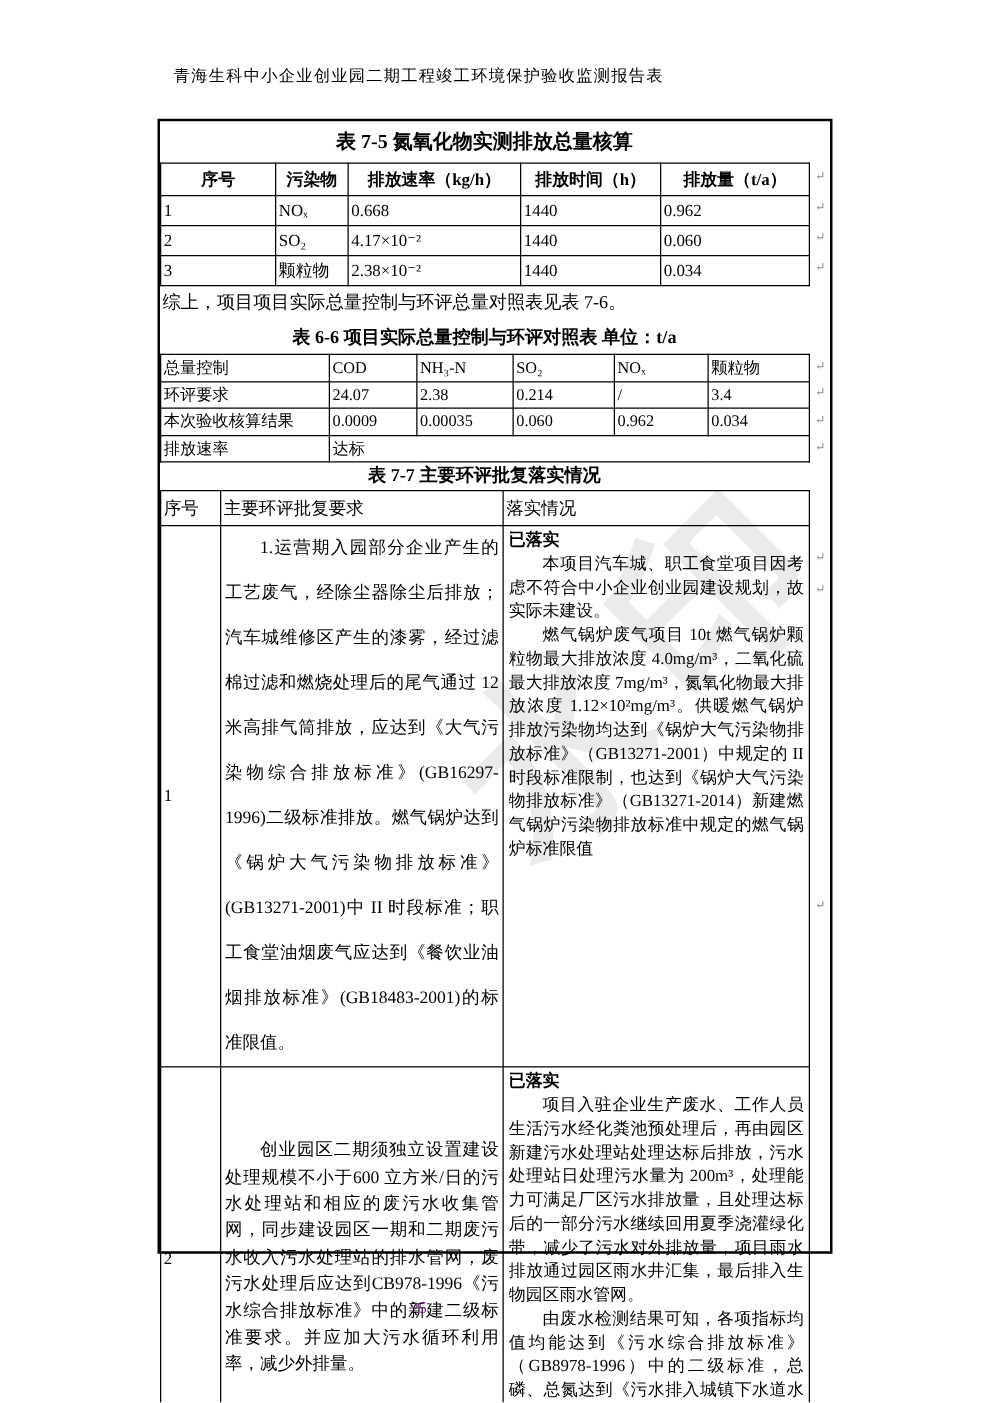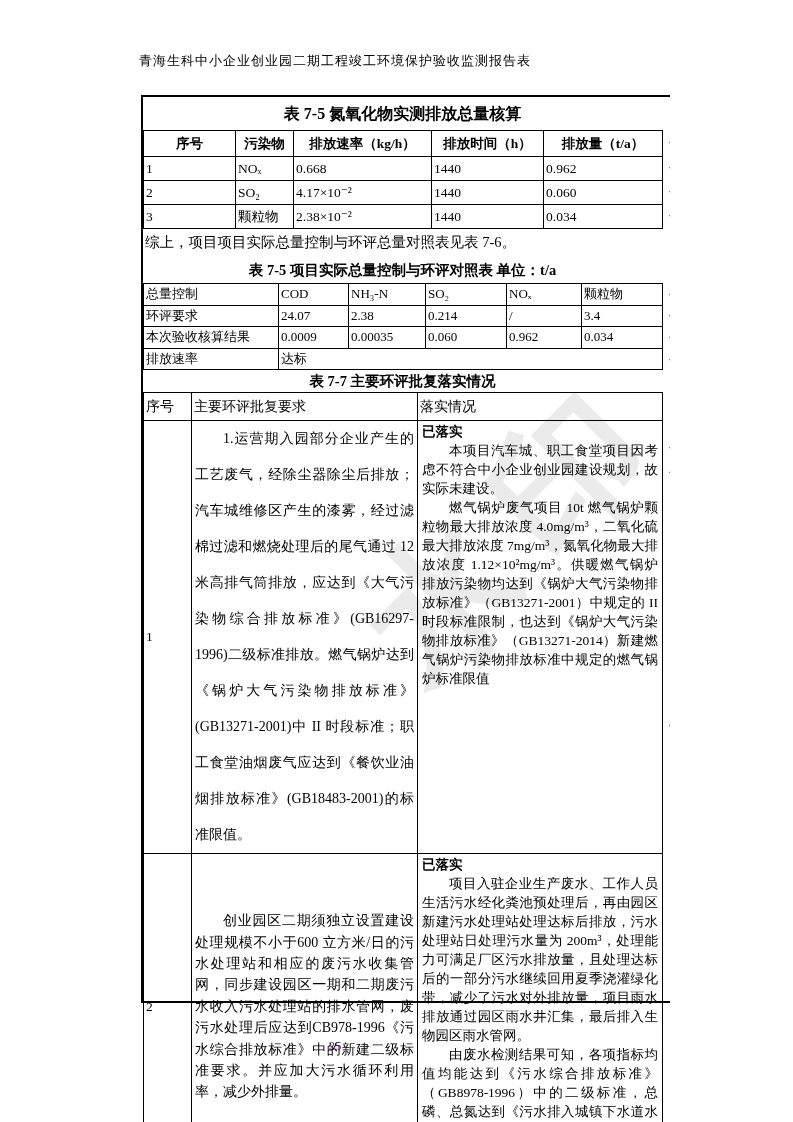--- a/index.html
+++ b/index.html
@@ -5,21 +5,21 @@
   html,body{margin:0;padding:0;background:#fff;}
   .page{
     position:relative;width:670px;height:1122px;background:#ffffff;overflow:hidden;
     font-family:"Liberation Serif","DejaVu Serif","DejaVu Sans",serif;color:#000;
   }
   .doc-header{position:absolute;top:52px;left:0;width:100%;text-align:center;
     font-size:13px;letter-spacing:1px;}
   .watermark{position:absolute;left:340px;top:430px;z-index:0;
     font-size:150px;font-weight:bold;color:#ebebeb;letter-spacing:28px;
     transform:rotate(-45deg);transform-origin:50% 50%;white-space:nowrap;user-select:none;}
-  .frame{position:absolute;left:141px;top:95px;width:540px;height:908px;
+  .frame{position:absolute;left:126px;top:95px;width:540px;height:908px;
     border:2px solid #000;box-sizing:border-box;z-index:1;}
   .content-col{position:absolute;left:0;top:0;width:519px;}
   .t-title{width:519px;text-align:center;font-weight:bold;}
   .t5-title{height:33px;line-height:33px;font-size:16px;}
   .t6-title{height:26px;line-height:26px;font-size:14.5px;}
   .t7-title{height:22px;line-height:22px;font-size:14.5px;}
   table{border-collapse:collapse;table-layout:fixed;width:519px;background:transparent;}
   td,th{border:1.5px solid #000;vertical-align:middle;
     font-size:13.5px;padding:0 2px;font-weight:normal;overflow:hidden;}
   .t5 th{font-weight:bold;font-size:13.5px;}
@@ -91,21 +91,21 @@
           <td>颗粒物</td>
           <td>2.38×10⁻²</td>
           <td>1440</td>
           <td>0.034</td>
         </tr>
       </tbody>
         </table>
 
       <div class="after-para">综上，项目项目实际总量控制与环评总量对照表见表 7-6。</div>
 
-      <div class="t-title t6-title">表 7-5   项目实际总量控制与环评对照表   单位：t/a</div>
+      <div class="t-title t6-title">表 6-6   项目实际总量控制与环评对照表   单位：t/a</div>
 
       <table class="t6">
         <colgroup>
             <col style="width:135px">
             <col style="width:70px">
             <col style="width:77px">
             <col style="width:81px">
             <col style="width:75px">
             <col style="width:81px">
           </colgroup>

